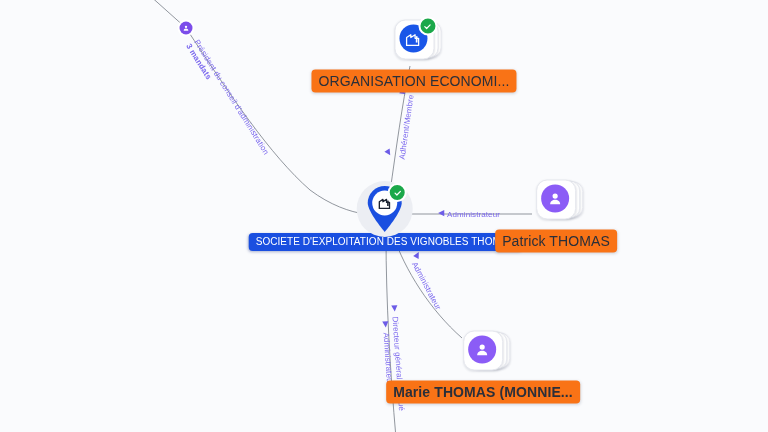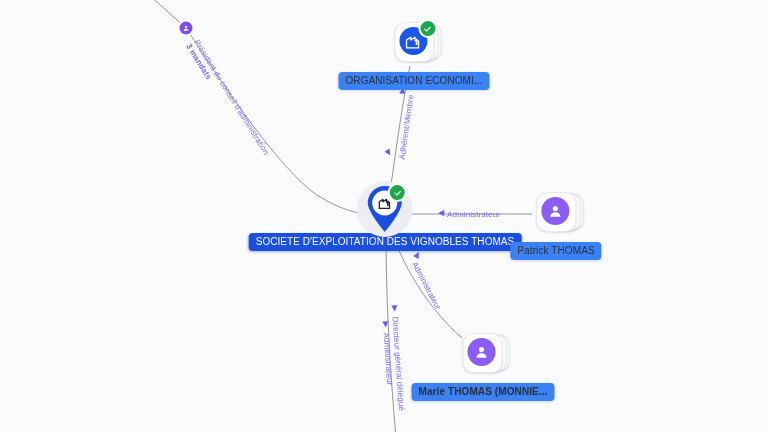--- a/index.html
+++ b/index.html
@@ -86,24 +86,24 @@
     background: #eceef3;
   }
   .pin {
     position: relative;
     width: 38px; height: 47px;
   }
 
   
   .node-label {
     margin-top: 10px;
-    background: #3b82f6;
+    background: #f97316;
     border-radius: 4px;
     padding: 3px 7px 4px 7px;
-    font-size: 10px;
+    font-size: 14px;
     color: #2a2f3a;
     white-space: nowrap;
     box-shadow: 0 1px 3px rgba(30,40,70,.16);
     letter-spacing: .1px;
   }
   .node-label.selected {
     background: #1a4fe0;
     color: #ffffff;
     box-shadow: 0 1px 3px rgba(20,40,120,.35);
     font-size: 10px;
@@ -219,21 +219,21 @@
       </div>
       <div class="check-badge" style="right:6px; top:2px;">
         <svg width="8" height="8" viewBox="0 0 24 24">
           <path d="M4 12.5l5.5 5.5L20 7" fill="none" stroke="#ffffff" stroke-width="3.6" stroke-linecap="round" stroke-linejoin="round"></path>
         </svg>
       </div>
     </div>
     <div class="node-label selected" style="margin-top:-4px;">SOCIETE D'EXPLOITATION DES VIGNOBLES THOMAS</div>
   </div>
 
-  <div class="node" style="left:556px; top:226px;">
+  <div class="node" style="left:556px; top:216px;">
     <div class="stack">
       <div class="card c3"></div>
       <div class="card c2"></div>
       <div class="card c1"></div>
       <div class="avatar person">
         <svg width="16" height="16" viewBox="0 0 24 24">
           <circle cx="12" cy="8.4" r="3.9" fill="#ffffff"></circle>
           <path d="M4.5 20.5c0-4.2 3.4-6.7 7.5-6.7s7.5 2.5 7.5 6.7z" fill="#ffffff"></path>
         </svg>
       </div>

